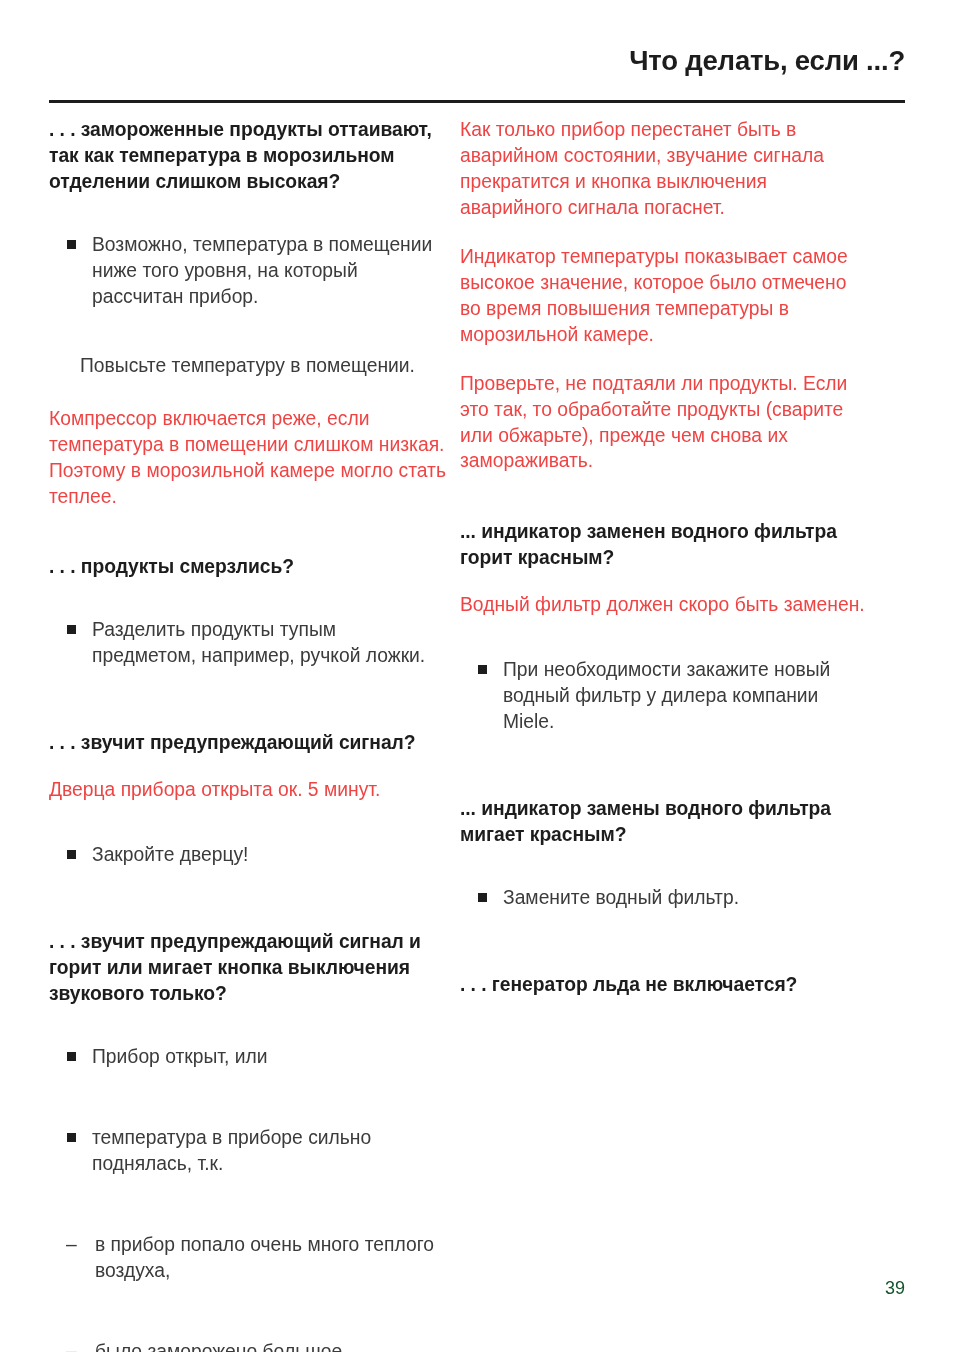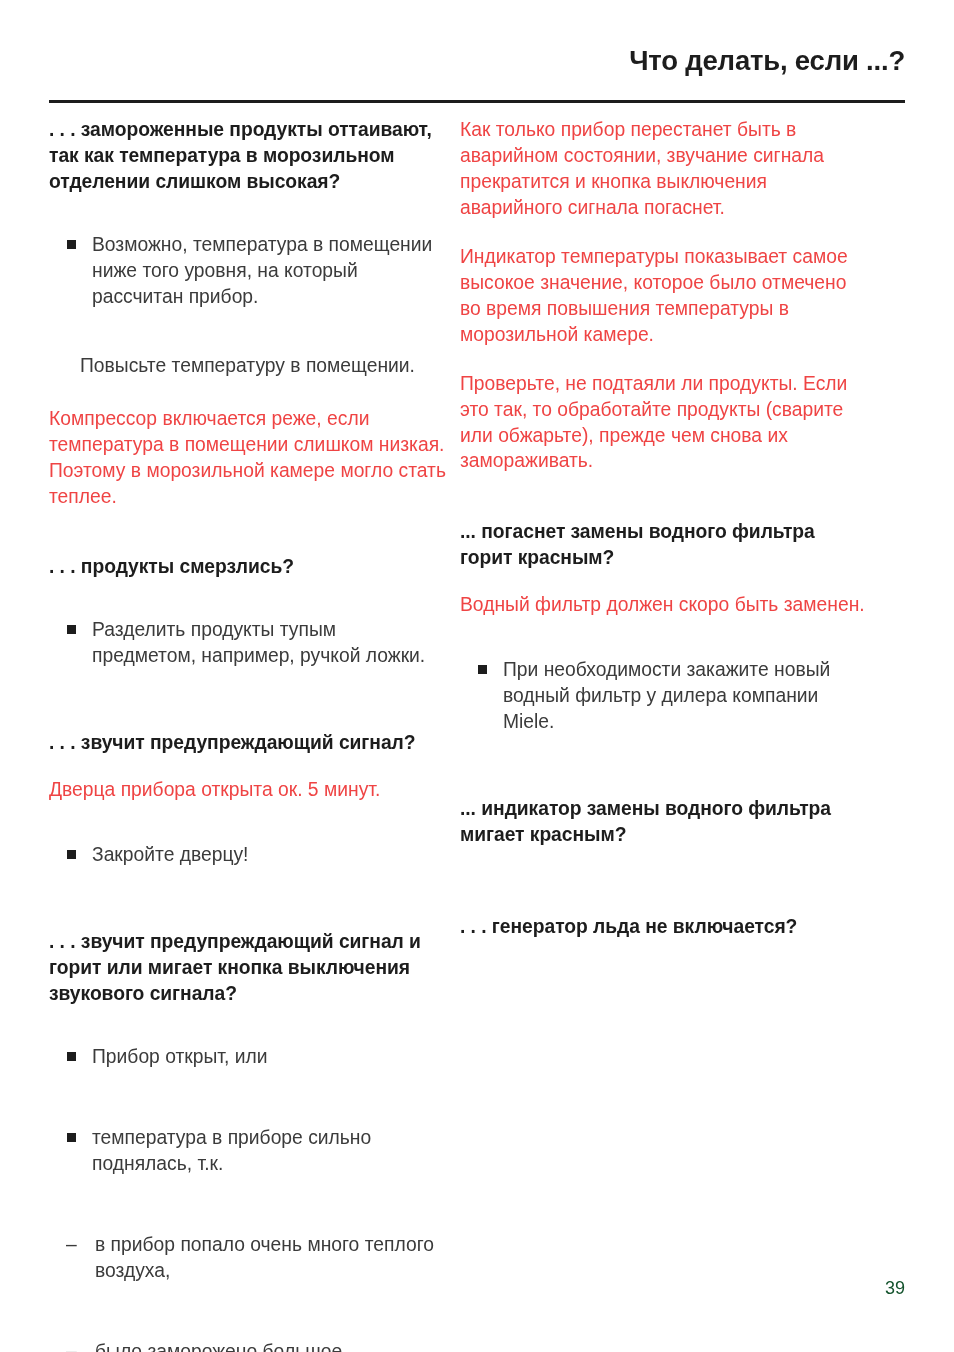--- a/index.html
+++ b/index.html
@@ -190,21 +190,21 @@
 
       <div class="gap-md"></div>
 
       <div class="bullet-item">
         <span class="bullet-marker"></span>
         <span>Закройте дверцу!</span>
       </div>
 
       <div class="gap-xl"></div>
 
-      <p class="heading">. . . звучит предупреждающий сигнал и горит или мигает кнопка выключения звукового сигнала?</p>
+      <p class="heading">. . . звучит предупреждающий сигнал и горит или мигает кнопка выключения звукового только?</p>
 
       <div class="gap-hd"></div>
 
       <div class="bullet-item">
         <span class="bullet-marker"></span>
         <span>Прибор открыт, или</span>
       </div>
 
       <div class="gap-md"></div>
 
@@ -243,39 +243,43 @@
       <div class="gap-md"></div>
 
       <p class="para">Индикатор температуры показывает самое высокое значение, которое было отмечено во время повышения температуры в морозильной камере.</p>
 
       <div class="gap-md"></div>
 
       <p class="para">Проверьте, не подтаяли ли продукты. Если это так, то обработайте продукты (сварите или обжарьте), прежде чем снова их замораживать.</p>
 
       <div class="gap-xl"></div>
 
-      <p class="heading">... погаснет замены водного фильтра горит красным?</p>
+      <p class="heading">... индикатор заменен водного фильтра горит красным?</p>
 
       <div class="gap-hd"></div>
 
       <p class="para">Водный фильтр должен скоро быть заменен.</p>
 
       <div class="gap-md"></div>
 
       <div class="bullet-item">
         <span class="bullet-marker"></span>
         <span>При необходимости закажите новый водный фильтр у дилера компании Miele.</span>
       </div>
 
       <div class="gap-xl"></div>
 
       <p class="heading">... индикатор замены водного фильтра мигает красным?</p>
 
       <div class="gap-hd"></div>
 
+      <div class="bullet-item">
+        <span class="bullet-marker"></span>
+        <span>Замените водный фильтр.</span>
+      </div>
 
       <div class="gap-xl"></div>
 
       <p class="heading">. . . генератор льда не включается?</p>
 
       <div class="gap-hd"></div>
 
 
     </div>
 

